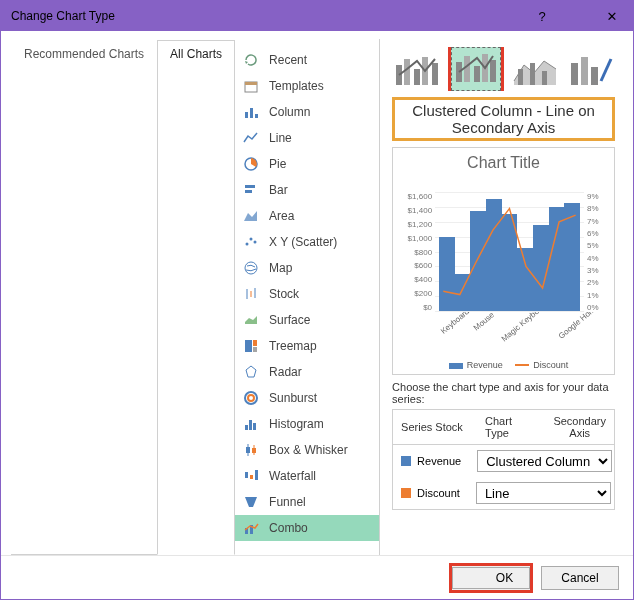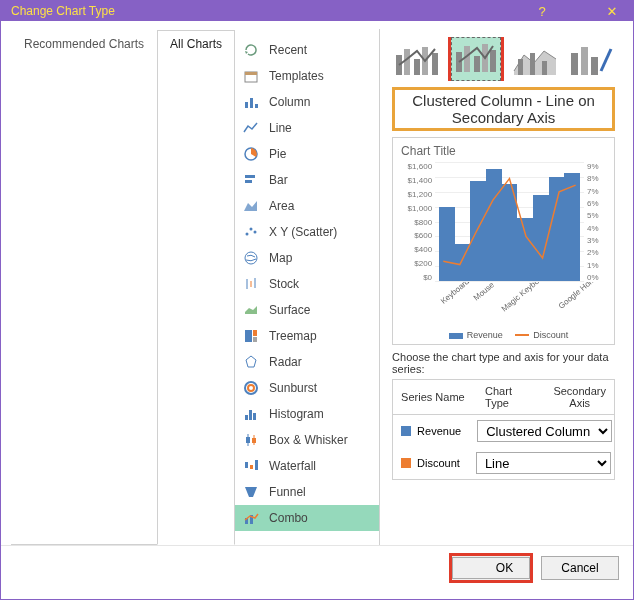--- a/index.html
+++ b/index.html
@@ -1,19 +1,19 @@
 <!DOCTYPE html>
 <html><head>
 <meta charset="utf-8">
 <style>
 * { box-sizing: border-box; margin: 0; padding: 0; font-family: "Segoe UI", Tahoma, sans-serif; }
 body { background: #fff; width: 634px; height: 600px; overflow: hidden; }
 
 
-.titlebar { background: #8661c5; height: 20px; display: flex; align-items: center; color: #fde047; font-size: 12px; padding-left: 10px; gap: 28px; }
+.titlebar { background: #8661c5; height: 30px; display: flex; align-items: center; color: #000000; font-size: 12px; padding-left: 10px; gap: 28px; }
 .titlebar .spacer { flex: 1; }
 .titlebar .winbtn { width: 42px; height: 30px; display: flex; align-items: center; justify-content: center; font-size: 13px; }
 
 
 .dialog { border: 1px solid #8661c5; height: 600px; }
 .content { height: 524px; display: flex; flex-direction: row; padding: 8px 10px 0 10px; }
 
 
 .tabs { display: flex; border-bottom: 1px solid #d0d0d0; font-size: 12px; }
 .tab { padding: 6px 12px 6px 12px; color: #555; border: 1px solid transparent; position: relative; top: 1px; }
@@ -28,21 +28,21 @@
 
 .right { flex: 1; padding: 8px 8px 0 12px; overflow: hidden; display: flex; flex-direction: column; }
 .subtype-row { display: flex; gap: 6px; margin-bottom: 6px; }
 .subtype { width: 56px; height: 44px; display: flex; align-items: center; justify-content: center; border: 1px solid transparent; }
 .subtype.highlight-red { border: 3px solid #e03b2a; }
 .subtype.highlight-red .inner { background: #b3e4cf; border: 1px dashed #666; padding: 2px; }
 
 .subtitle-box { border: 3px solid #e9a43b; padding: 2px 6px; font-size: 15px; color: #333; margin-bottom: 6px; display: inline-block; text-align: center; }
 
 .preview { border: 1px solid #d0d0d0; padding: 6px 8px 4px 8px; margin-bottom: 6px; }
-.preview-title { font-size: 12px; color: #666; margin-bottom: 4px; }
+.preview-title { text-align: center; font-size: 16px; color: #666; margin-bottom: 20px; }
 .chart-area { position: relative; height: 120px; display: flex; justify-content: center; }
 .yaxis-left { width: 34px; font-size: 8px; color: #777; display: flex; flex-direction: column; justify-content: space-between; text-align: right; padding-right: 3px; }
 .yaxis-right { width: 22px; font-size: 8px; color: #777; display: flex; flex-direction: column; justify-content: space-between; text-align: left; padding-left: 3px; }
 .plot { flex: 1; position: relative; border-bottom: 1px solid #ccc; }
 .plot .gridlines { position: absolute; inset: 0; }
 .plot .gridlines div { position: absolute; left: 0; right: 0; border-top: 1px solid #eee; }
 .bars { position: absolute; inset: 0; display: flex; align-items: flex-end; justify-content: space-around; padding: 0 4px; }
 .bar { width: 16px; background: #4e81bd; }
 .line-svg { position: absolute; inset: 0; }
 .xaxis { display: flex; font-size: 8px; color: #666; padding: 0 34px 0 34px; }
@@ -377,21 +377,21 @@
             </div>
           <div class="legend">
             <span class="sw" style="background:#4e81bd"></span><span>Revenue</span>
             <span class="sw" style="background:#ed7d31;height:2px;margin-bottom:2px"></span><span>Discount</span>
           </div>
         </div>
 
         <div class="series-label">Choose the chart type and axis for your data series:</div>
         <div class="series-table">
           <div class="row head">
-            <div class="cell c-name">Series Name</div>
+            <div class="cell c-name">Series Stock</div>
             <div class="cell c-type">Chart Type</div>
             <div class="cell c-axis">Secondary Axis</div>
           </div>
           <div id="series-rows">
               <div class="row">
                 <div class="cell c-name">
                   <span class="swatch" style="background:#4e81bd"></span>
                   <span>Revenue</span>
                 </div>
                 <div class="cell c-type"><select class="fake"><option>Clustered Column</option></select></div>

